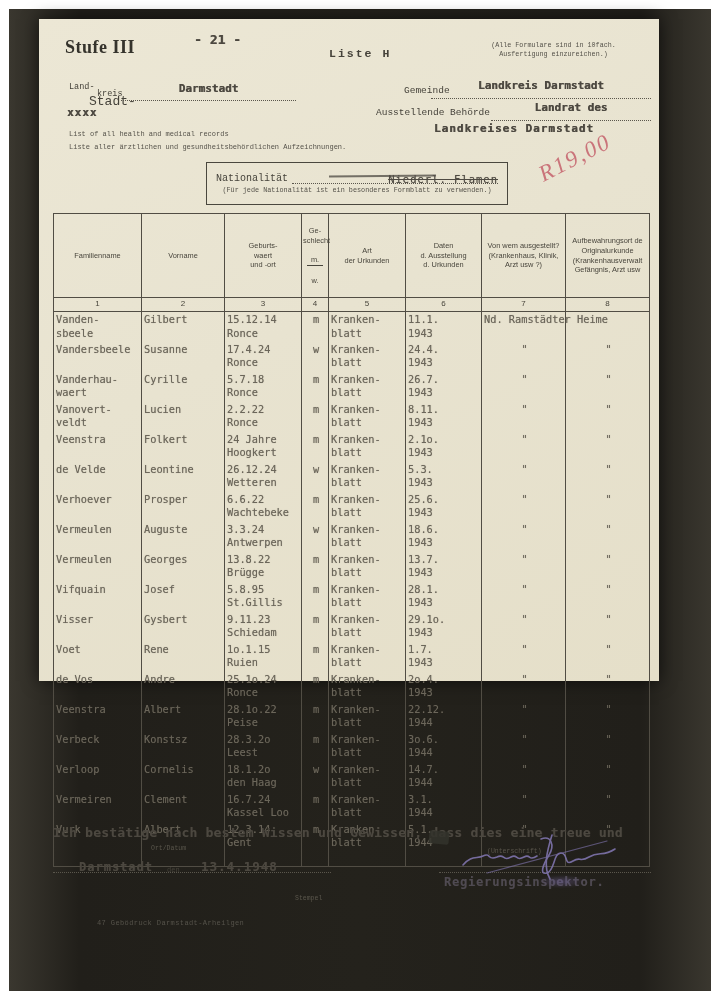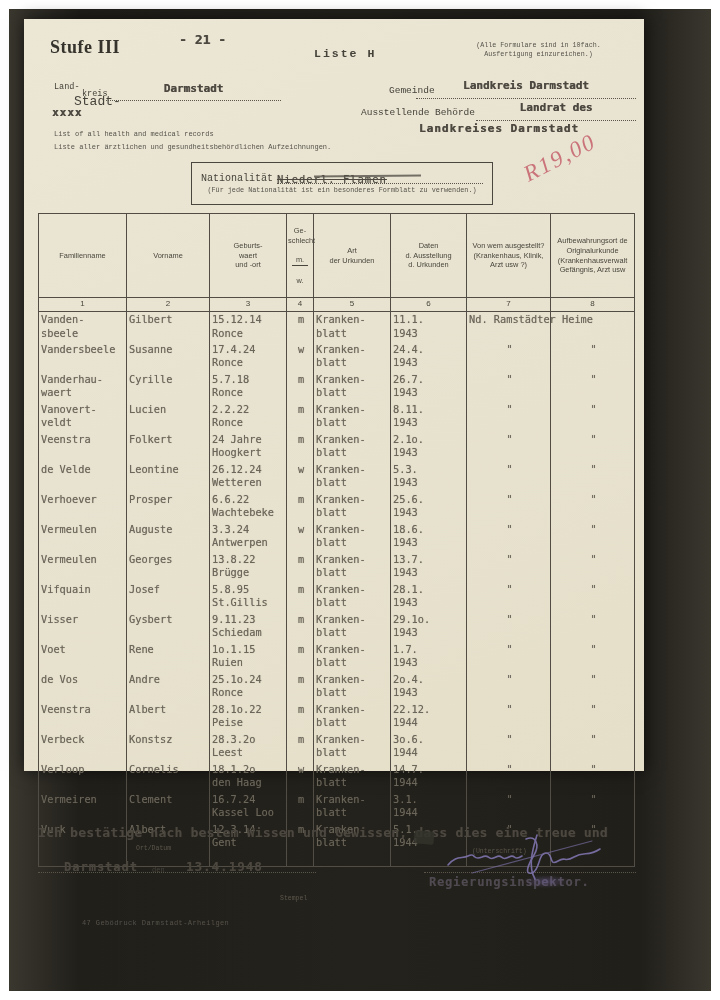--- a/index.html
+++ b/index.html
@@ -1,18 +1,18 @@
 <!DOCTYPE html>
 <html><head>
 <meta charset="utf-8">
 <style>
   html,body{margin:0;padding:0;width:720px;height:1000px;background:#ffffff;overflow:hidden;}
   .scan{position:absolute;left:9px;top:9px;width:702px;height:982px;
         background:linear-gradient(90deg,#3a372f,#211f1a 10%,#24221c 50%,#211f1a 90%,#3a372f);}
-  .paper{position:absolute;left:24px;top:19px;width:620px;height:752px;
+  .paper{position:absolute;left:39px;top:19px;width:620px;height:662px;
          background:linear-gradient(155deg,#ece7d5 0%,#e8e3d0 45%,#e5dfc9 100%);
          box-shadow:0 0 16px rgba(0,0,0,.6);}
   .printed{font-family:Liberation Mono, monospace;color:#45423a;}
   .typed{font-family:"DejaVu Sans Mono",monospace;color:#6b665a;text-shadow:0 0 .7px rgba(95,90,78,.7);}
   .typed-dark{color:#4c4840;font-weight:bold;text-shadow:.4px .4px .6px rgba(60,55,48,.75);}
   .abs{position:absolute;}
   .dotted{border-bottom:1px dotted #5a564c;}
   
   .stufe{left:26px;top:18px;font-family:"Liberation Serif",serif;font-weight:bold;font-size:18px;color:#35332c;letter-spacing:.5px;}
   .pagenum{left:155px;top:13px;font-size:13px;}
@@ -26,21 +26,21 @@
   .gemlbl{left:337px;top:66px;font-size:9.5px;margin-left:28px;}
   .gemline{left:392px;top:60px;width:220px;height:19px;text-align:center;font-size:11px;}
   .behlbl{left:337px;top:88px;font-size:9.5px;}
   .behline{left:452px;top:82px;width:160px;height:19px;text-align:center;font-size:11px;}
   .behline2{left:395px;top:103px;font-size:11px;letter-spacing:1px;}
   .sub-en{left:30px;top:111px;font-size:7px;color:#55524a;}
   .sub-de{left:30px;top:124px;font-size:7px;color:#55524a;}
   .natbox{left:167px;top:143px;width:300px;height:41px;border:1.4px solid #4a473e;}
   .natrow{display:flex;align-items:flex-end;padding:6px 9px 0 9px;}
   .natlbl{font-size:10px;white-space:nowrap;}
-  .natline{flex:1;margin-left:4px;position:relative;height:14px;text-align:left;}
+  .natline{flex:1;margin-left:4px;position:relative;height:14px;text-align:right;}
   .struck{font-size:10.5px;letter-spacing:1px;text-decoration:line-through;filter:blur(.3px);color:#4e4a42;}
   .strikebar{position:absolute;left:18%;top:6px;width:52%;height:2px;background:#55514a;transform:rotate(-.6deg);opacity:.8;}
   .natnote{font-size:6.8px;text-align:center;margin-top:2px;color:#55524a;}
   .rednote{left:497px;top:126px;font-family:"Liberation Serif",serif;font-style:italic;font-size:23px;
            color:#c5616c;transform:rotate(-27deg);letter-spacing:2px;opacity:.85;}
   
   table.recs{position:absolute;left:14px;top:194px;width:596px;border-collapse:collapse;table-layout:fixed;
              border:1.4px solid #514d44;}
   table.recs th{border-right:1.1px solid #514d44;border-bottom:1.1px solid #514d44;font-family:"Liberation Sans",sans-serif;
              font-weight:normal;font-size:7.4px;line-height:1.32;color:#48453c;text-align:center;vertical-align:middle;

